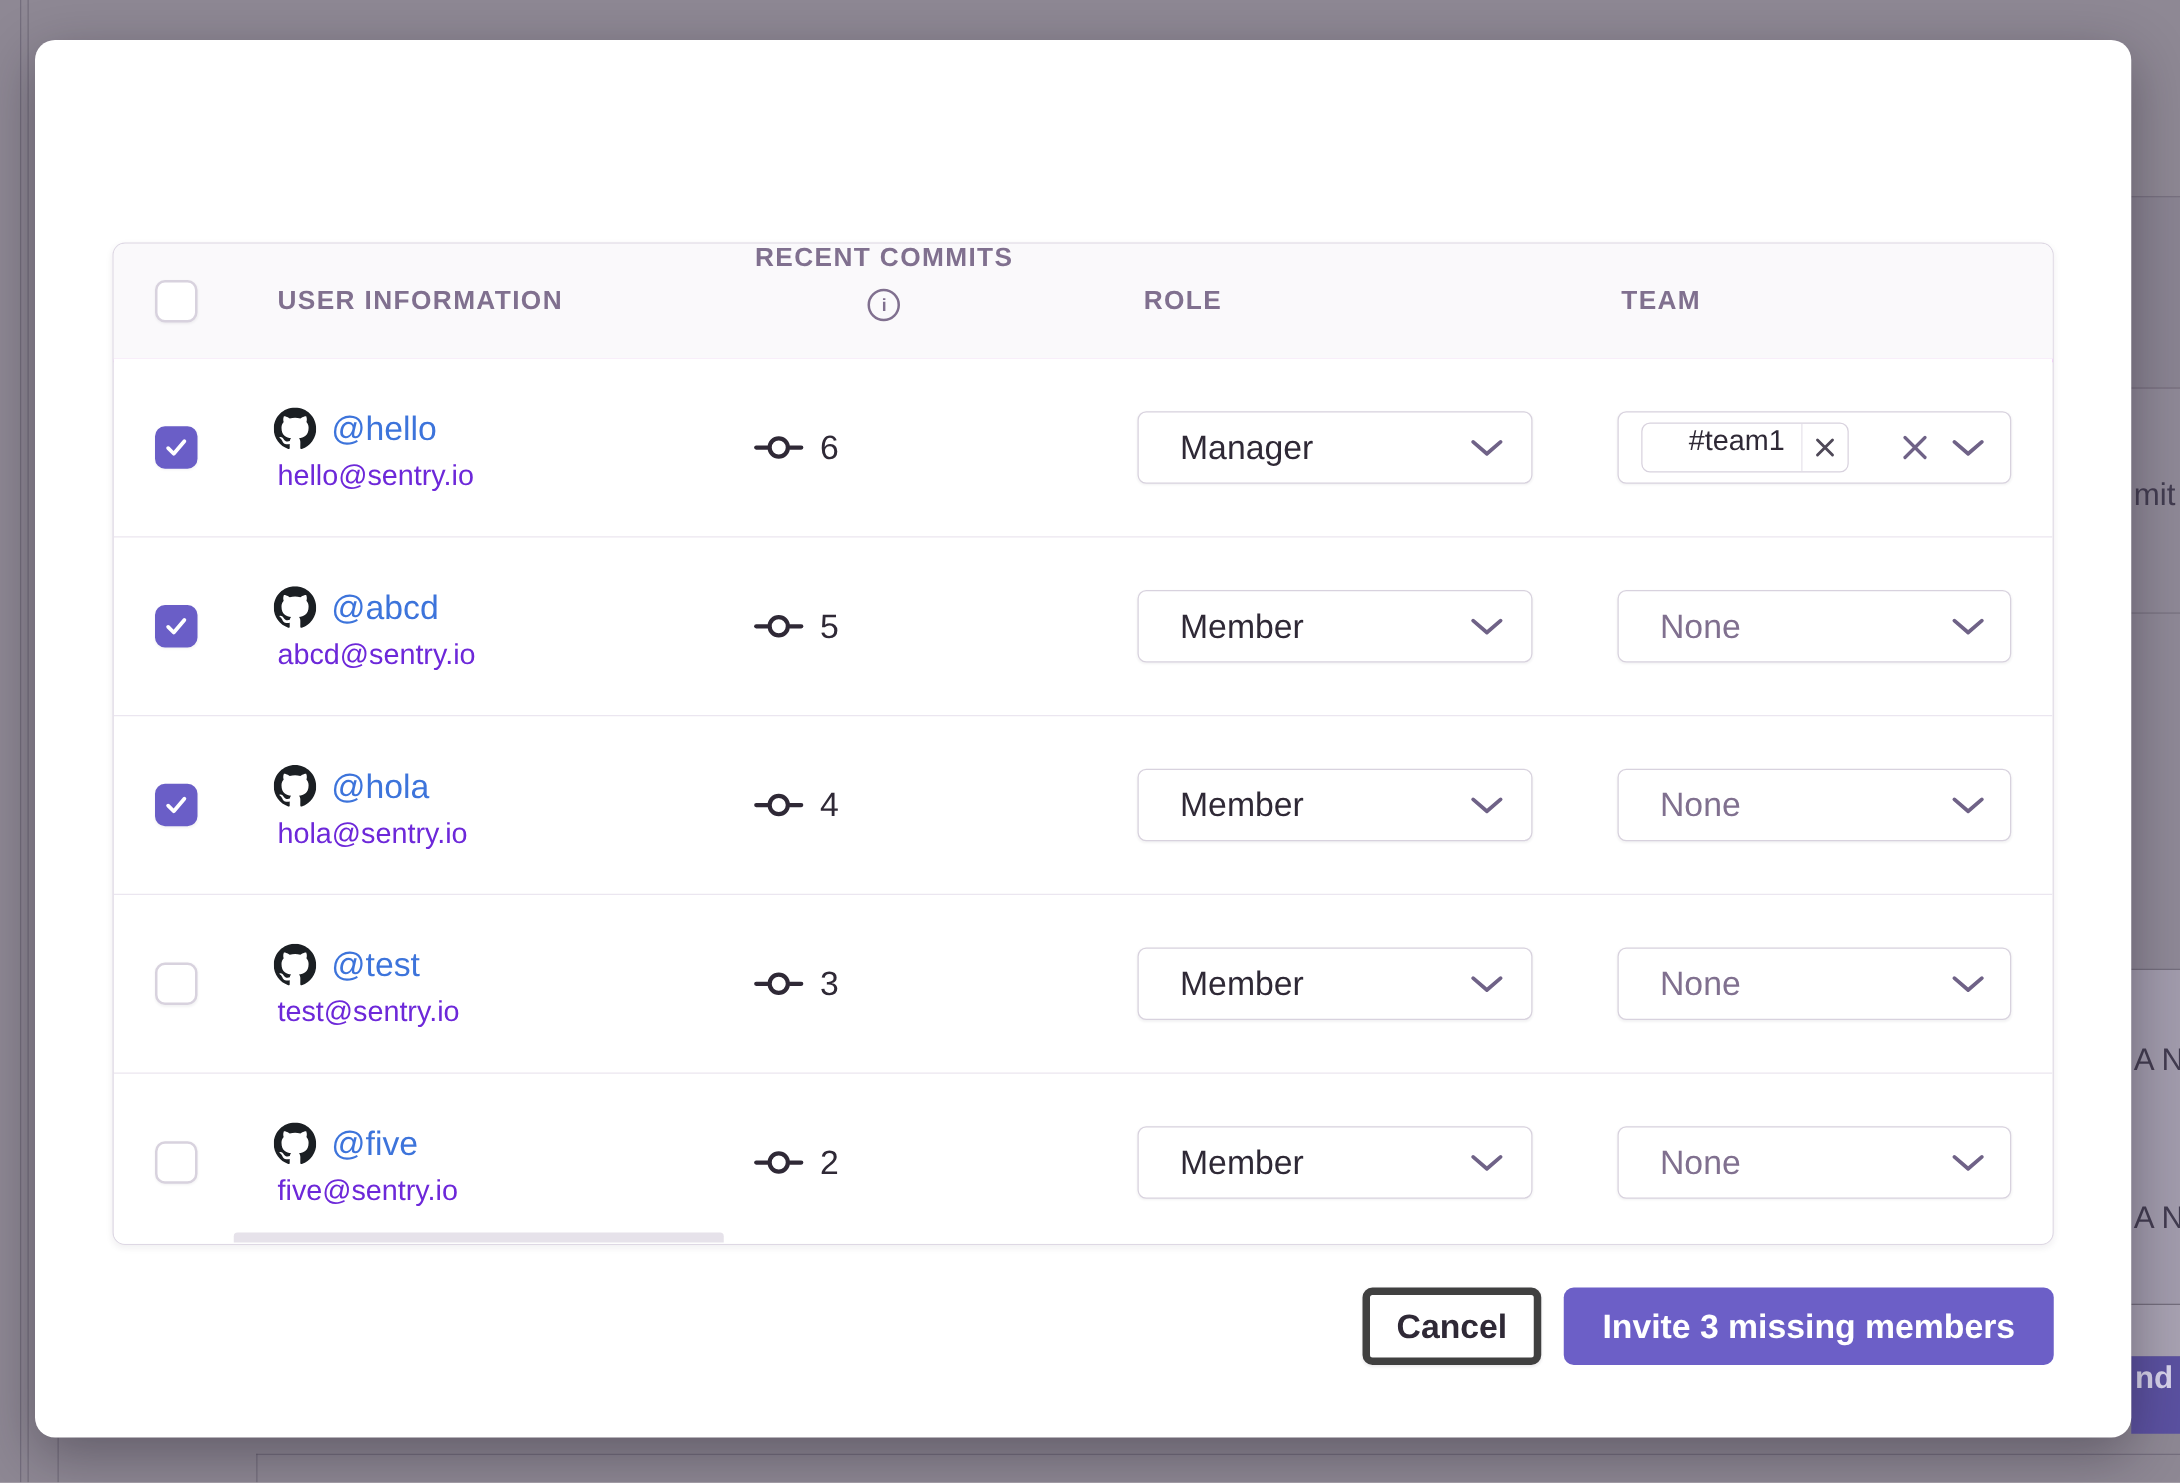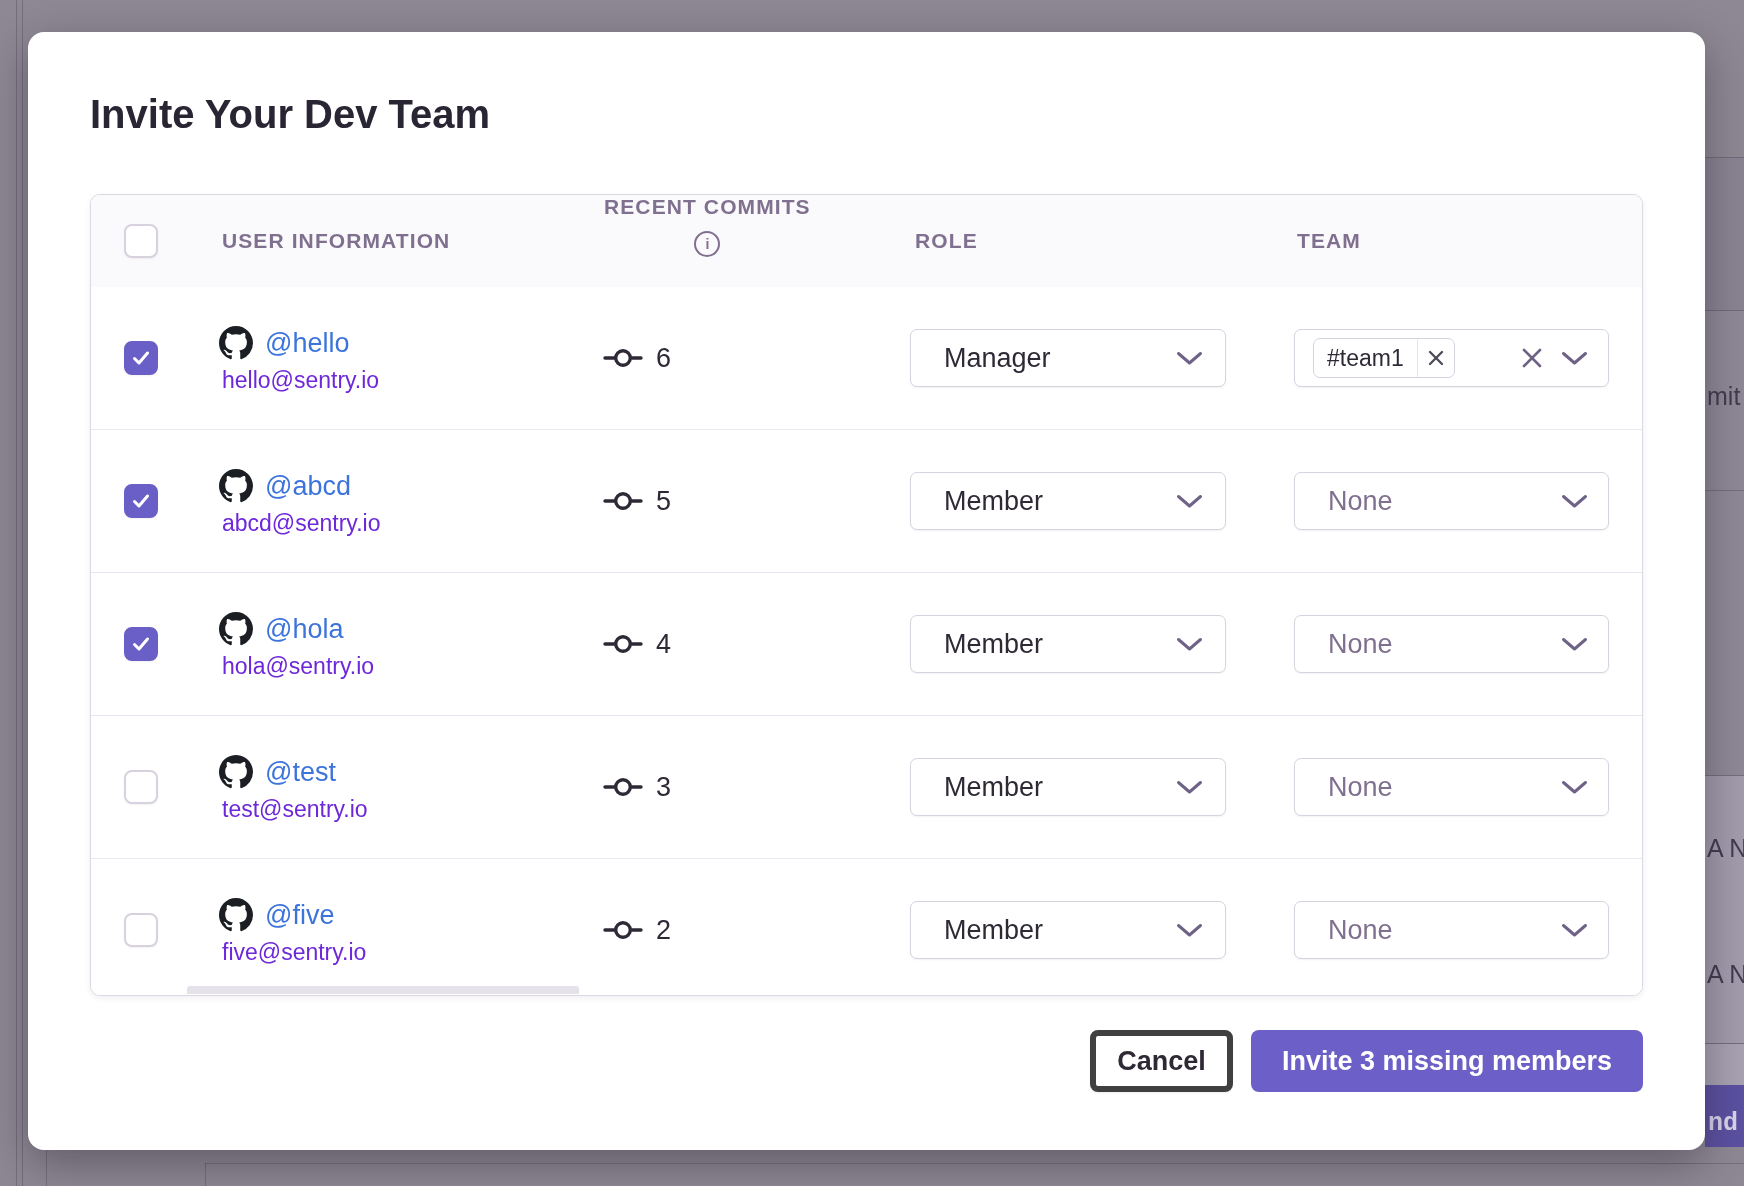--- a/index.html
+++ b/index.html
@@ -81,22 +81,22 @@
     display:flex;align-items:center;cursor:pointer;
     box-shadow:0 1px 2px rgba(40,30,55,0.06);
   }
   .role-select{left:819px;width:316px;padding:0 22px 0 33px;}
   .team-select{left:1203px;width:315px;padding:0 20px 0 18px;}
   .select-label{font-size:27px;color:#2f2936;}
   .select-label.muted{color:#80708f;padding-left:15px;}
   .select-icons{display:flex;align-items:center;gap:17px;margin-left:auto;}
   
   .chip{
-    display:flex;align-items:center;height:40px;box-sizing:border-box;
-    border:1px solid #d8d2de;border-radius:7px;background:#fff;overflow:hidden;
+    display:flex;height:40px;box-sizing:border-box;
+    border:1px solid #d8d2de;border-radius:7px;background:#fff;overflow:hidden;padding-left:24px;
   }
   .chip-label{padding:0 13px;font-size:23px;color:#2f2936;}
   .chip-x{
     width:36px;height:100%;display:flex;align-items:center;justify-content:center;
     border-left:1px solid #e8e3ec;cursor:pointer;
   }
   
   .sliver{
     position:absolute;left:96px;bottom:1px;width:392px;height:8px;
     background:#e6e2ea;border-radius:3px 3px 0 0;
@@ -134,26 +134,25 @@
     <div class="rs-seg" style="top:490px;height:1px;background:rgba(70,62,82,0.35);"></div>
     <div class="rs-seg" style="top:491px;height:284px;background:#8f8997;"></div>
     <div class="rs-seg" style="top:775px;height:1px;background:rgba(70,62,82,0.35);"></div>
     <div class="rs-seg" style="top:776px;height:267px;background:#a29cad;"></div>
     <div class="rs-seg" style="top:1043px;height:1px;background:rgba(70,62,82,0.35);"></div>
     <div class="rs-seg" style="top:1044px;height:41px;background:#a8a2b2;"></div>
     <div class="rs-text" style="top:382px;">mit</div>
     <div class="rs-text" style="top:834px;">A No</div>
     <div class="rs-text" style="top:960px;">A No</div>
     <div class="rs-seg rs-purple" style="top:1085px;height:62px;">
-      <div class="rs-btn-text" style="top:24px;font-family:Liberation Mono, monospace;">nd</div>
+      <div class="rs-btn-text" style="top:3px;">nd</div>
     </div>
   </div>
 
   <div class="modal">
-    <div class="modal-title">Invite Your Dev Team</div>
 
     <div class="table">
       <div class="thead">
         <span class="cb hdr-cb">
           
         </span>
         <span class="hcell h-user">USER INFORMATION</span>
         <span class="hcell h-commits">
           <span>RECENT COMMITS</span>
           <span class="info-circle">i</span>

